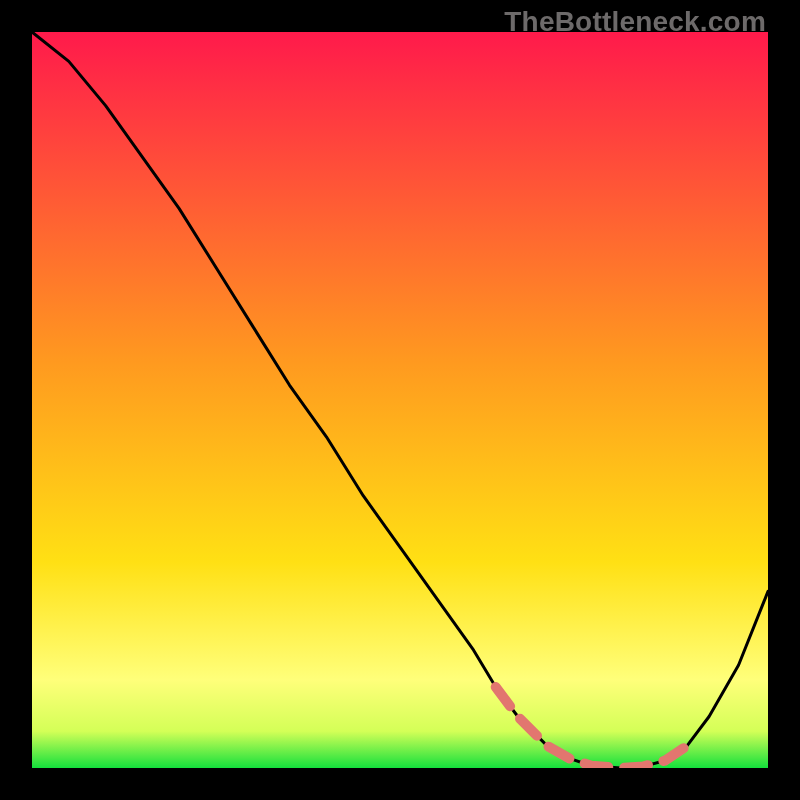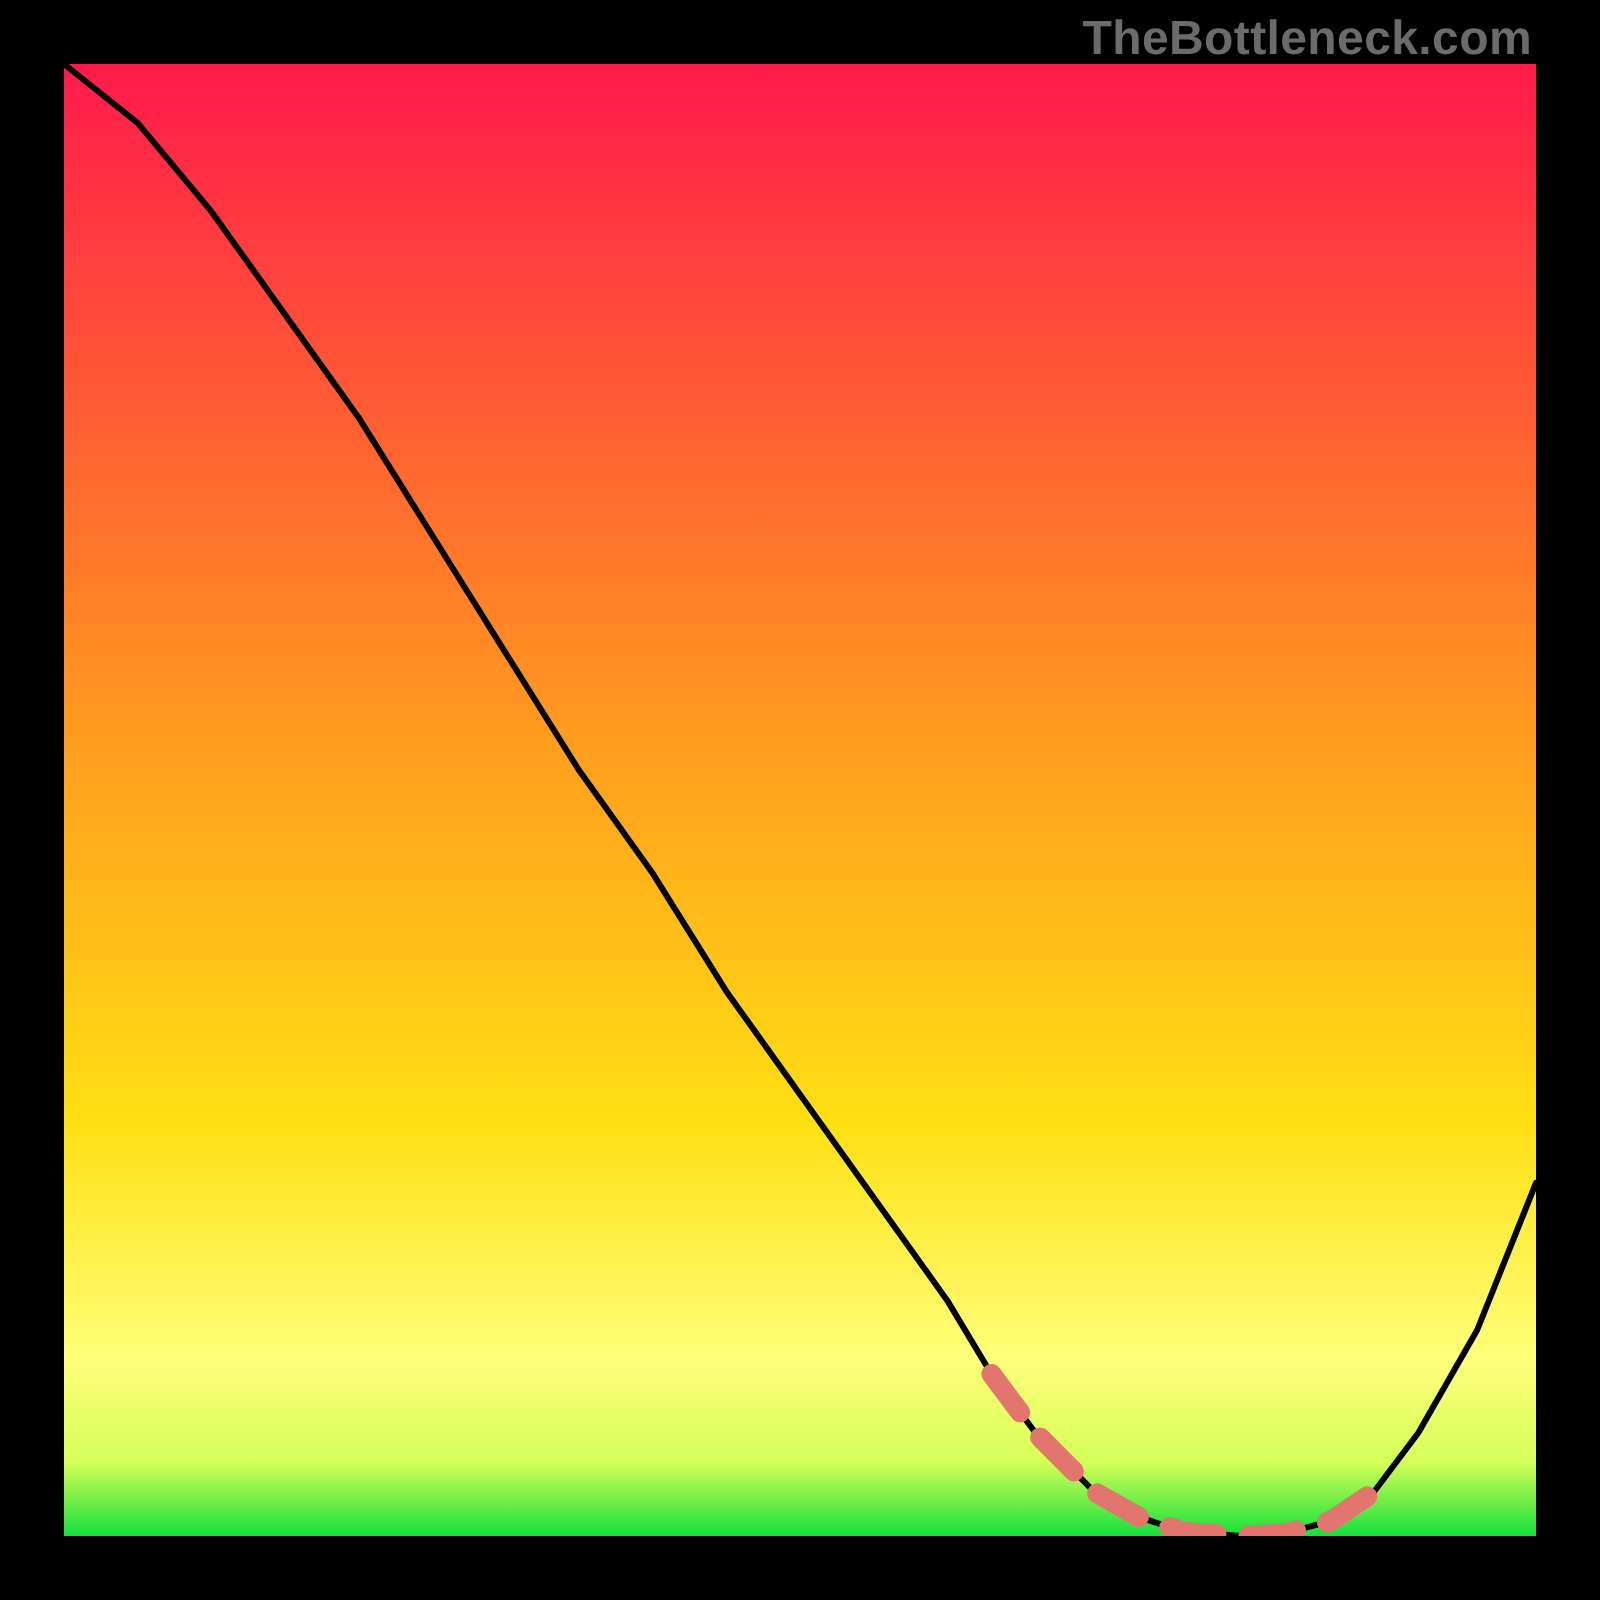--- a/index.html
+++ b/index.html
@@ -24,21 +24,21 @@
     left: 0;
     top: 0;
     width: 736px;
     height: 736px;
   }
   .watermark {
     position: absolute;
     top: 6px;
     right: 34px;
     color: #6d6a6a;
-    font-size: 24px;
+    font-size: 28px;
     font-weight: 600;
     letter-spacing: 0.2px;
     font-family: Arial, Helvetica, sans-serif;
   }
 </style>
 </head>
 <body>
 
 <div class="watermark">TheBottleneck.com</div>
 

